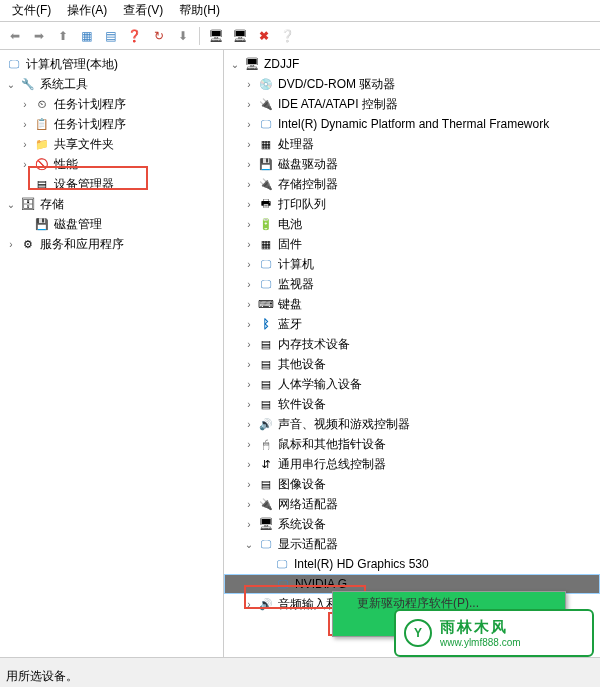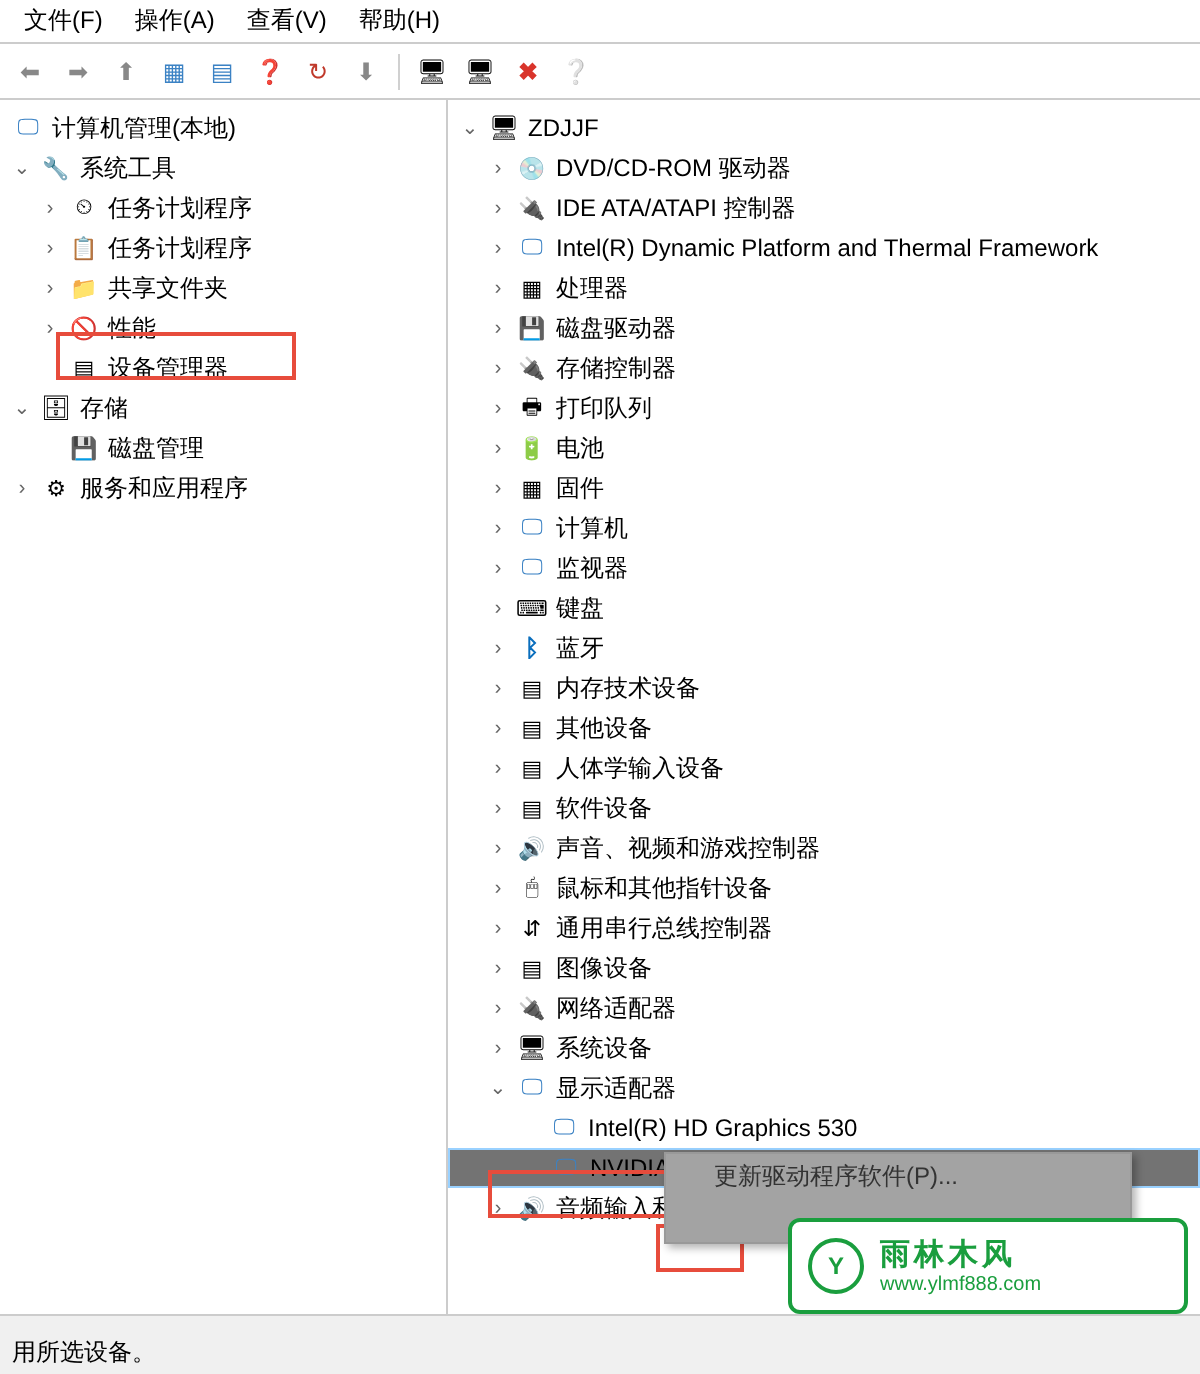--- a/index.html
+++ b/index.html
@@ -26,21 +26,21 @@
 .indent-1 { padding-left: 18px; }
 .indent-2 { padding-left: 34px; }
 
 .highlight-red { border: 2px solid #e74c3c; position: absolute; pointer-events: none; }
 .highlight-1 { left: 28px; top: 166px; width: 120px; height: 24px; }
 .highlight-2 { left: 244px; top: 585px; width: 122px; height: 24px; }
 .highlight-3 { left: 328px; top: 612px; width: 44px; height: 24px; }
 
 .statusbar { height: 22px; display: flex; align-items: center; padding: 18px 6px; border-top: 1px solid #ccc; background: #f0f0f0; }
 
-.context-menu { position: absolute; left: 332px; top: 576px; width: 234px; background: #a3a3a3; border: 1px solid #999; box-shadow: 2px 2px 4px rgba(0,0,0,0.3); }
+.context-menu { position: absolute; left: 332px; top: 591px; width: 234px; background: #22c55e; border: 1px solid #999; box-shadow: 2px 2px 4px rgba(0,0,0,0.3); }
 .context-menu .cm-item { height: 22px; display: flex; align-items: center; padding: 0 24px; cursor: default; color: #333; overflow: hidden; }
 
 .watermark { position: absolute; right: 6px; bottom: 30px; width: 200px; height: 48px; background: #fff; border: 2px solid #1a9e3e; border-radius: 6px; display: flex; align-items: center; padding: 4px 8px; gap: 8px; }
 .watermark .wm-logo { width: 28px; height: 28px; border: 2px solid #1a9e3e; border-radius: 50%; display: flex; align-items: center; justify-content: center; color: #1a9e3e; font-weight: bold; }
 .watermark .wm-text { display: flex; flex-direction: column; }
 .watermark .wm-title { font-size: 15px; font-weight: bold; color: #1a9e3e; letter-spacing: 2px; }
 .watermark .wm-url { font-size: 10px; color: #1a9e3e; font-weight: normal; }
 
 
 .ico-pc::before { content: "🖥"; font-size: 12px; }

